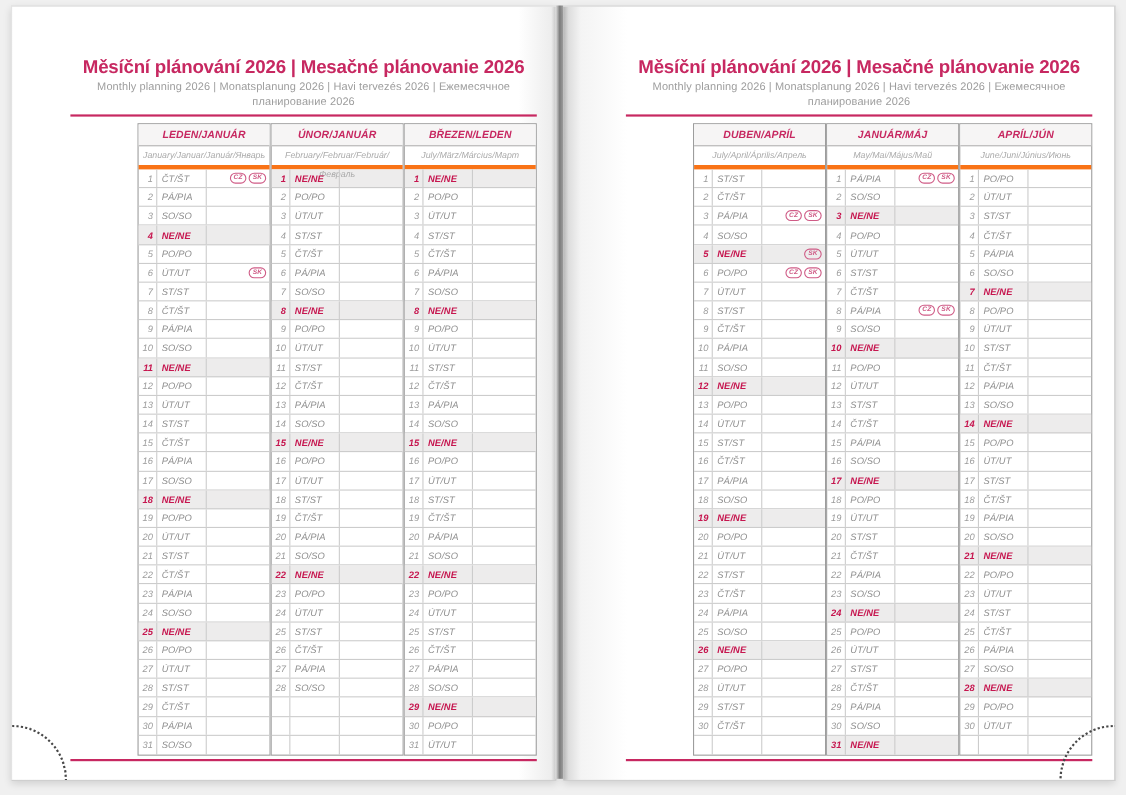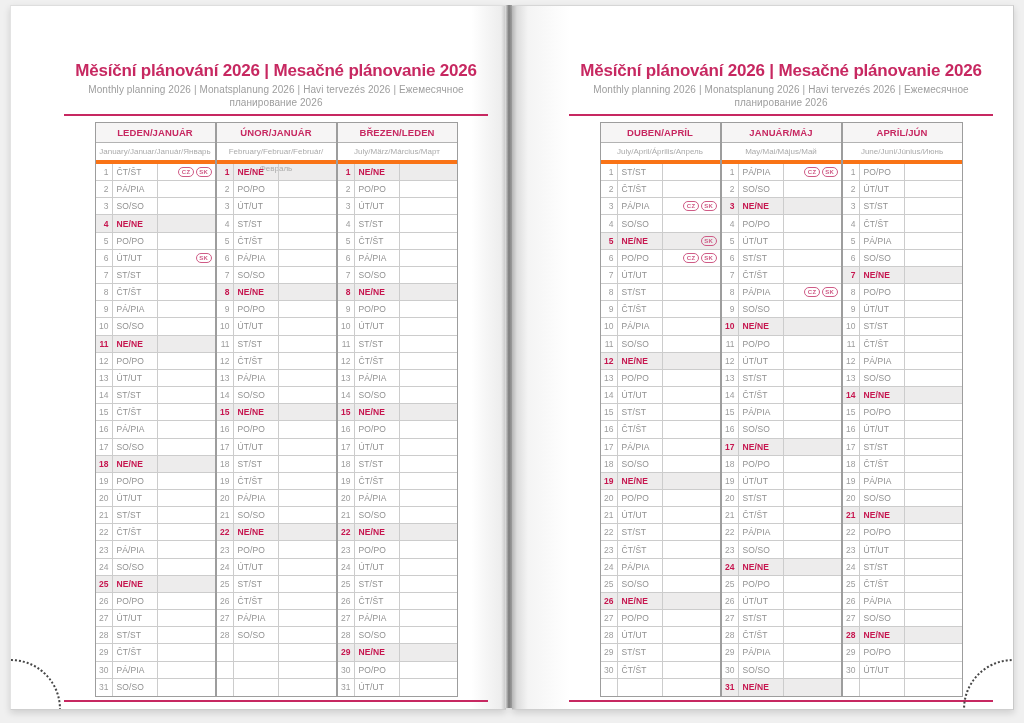--- a/index.html
+++ b/index.html
@@ -21,35 +21,35 @@
   }
   .page-right {
     left:512px; width:501px;
     border-top:1px solid #d6d6d6; border-right:1px solid #c9c9c9; border-bottom:1px solid #cfcfcf;
     background:linear-gradient(to right,#b5b5b5 0px,#dddddd 5px,#f4f4f4 16px,#ffffff 58px);
   }
   .spine {
     position:absolute; left:505px; top:5px; width:7px; height:703px;
     background:linear-gradient(to right,#e6e6e6,#7f7f7f 55%,#a8a8a8);
   }
-  .content { position:absolute; top:16px; width:424px; }
+  .content { position:absolute; top:6px; width:424px; }
   .page-left  .content { left:53px; }
   .page-right .content { left:57px; }
 
   .page-title {
     margin:39px 0 2px; font-size:17px; line-height:20px; font-weight:bold;
     text-align:center; color:var(--accent,#c72861); letter-spacing:-0.2px;
   }
   .page-subtitle {
     font-size:10px; line-height:13px; color:#9d9d9d; text-align:center; letter-spacing:0.1px;
   }
   .rule { height:2px; background:var(--accent,#c72861); margin-top:5px; }
   .rule.bottom { margin-top:3px; }
 
-  .months { display:flex; justify-content:center; margin-top:6px; }
+  .months { display:flex; justify-content:flex-end; margin-top:6px;font-style:italic; }
   .month { width:121px; box-sizing:border-box; border:1px solid #9d9d9d; background:#fff; }
   .m-name {
     height:19px; line-height:19px; text-align:center;
     color:var(--accent,#c72861); font-weight:bold; font-size:9.5px;
     background:#f6f5f5; border-bottom:1px solid #b3b3b3; letter-spacing:0.1px;
   }
   .m-sub {
     height:17px; line-height:17px; text-align:center;
     color:#ababab; font-size:8px; border-bottom:4px solid #f97316;
   }

